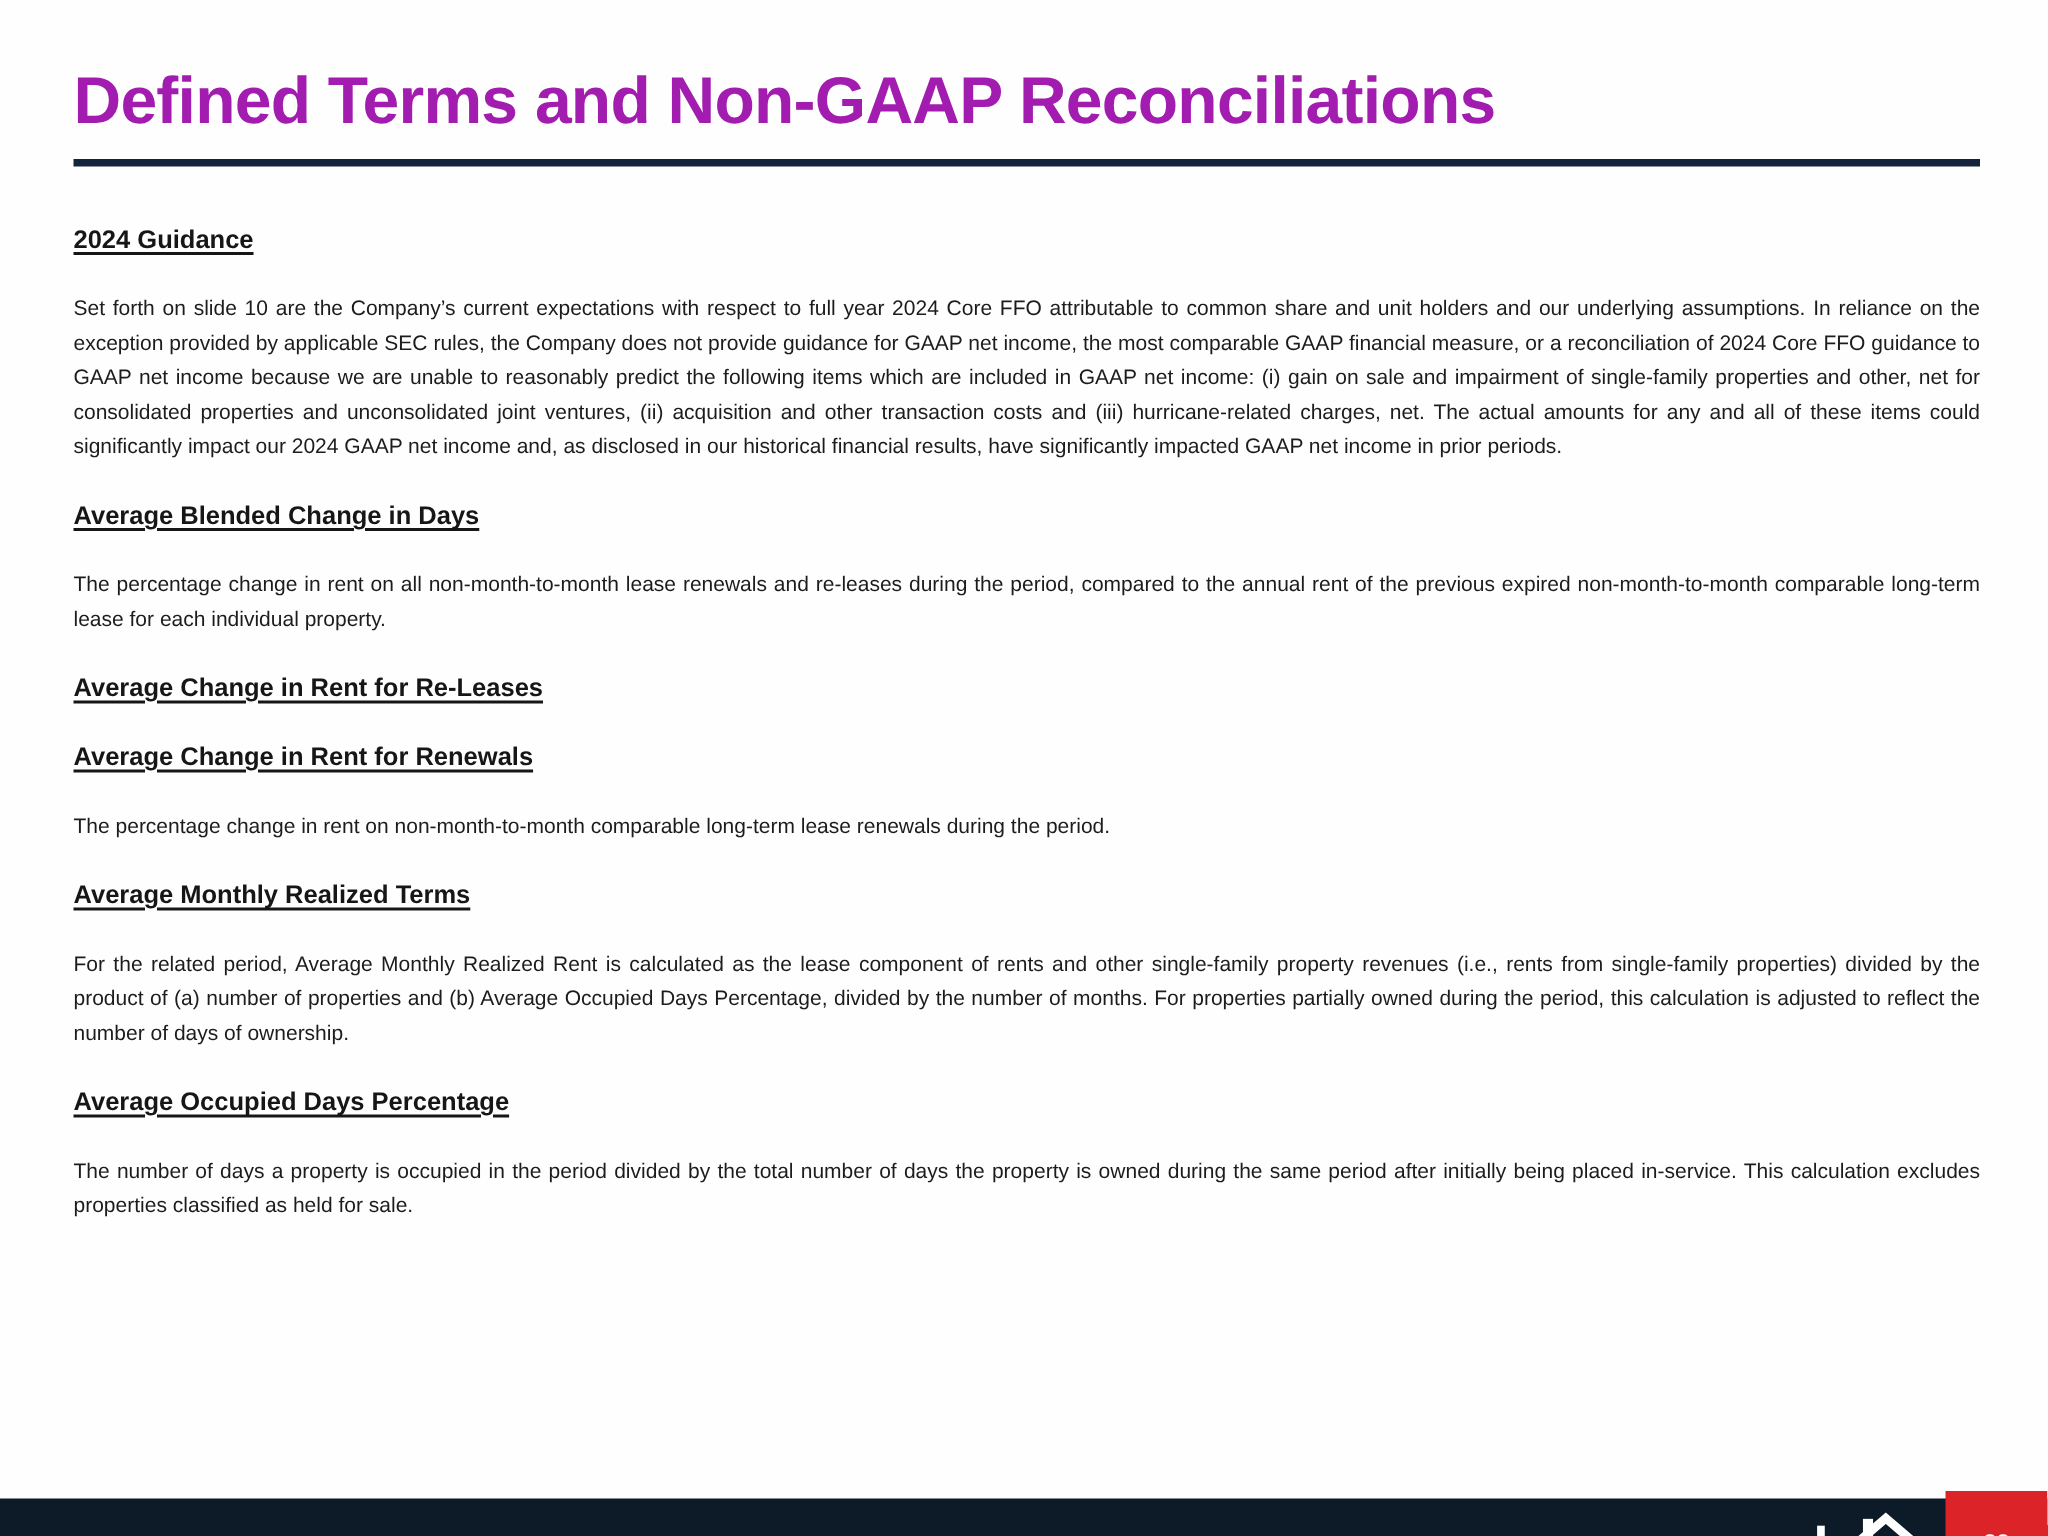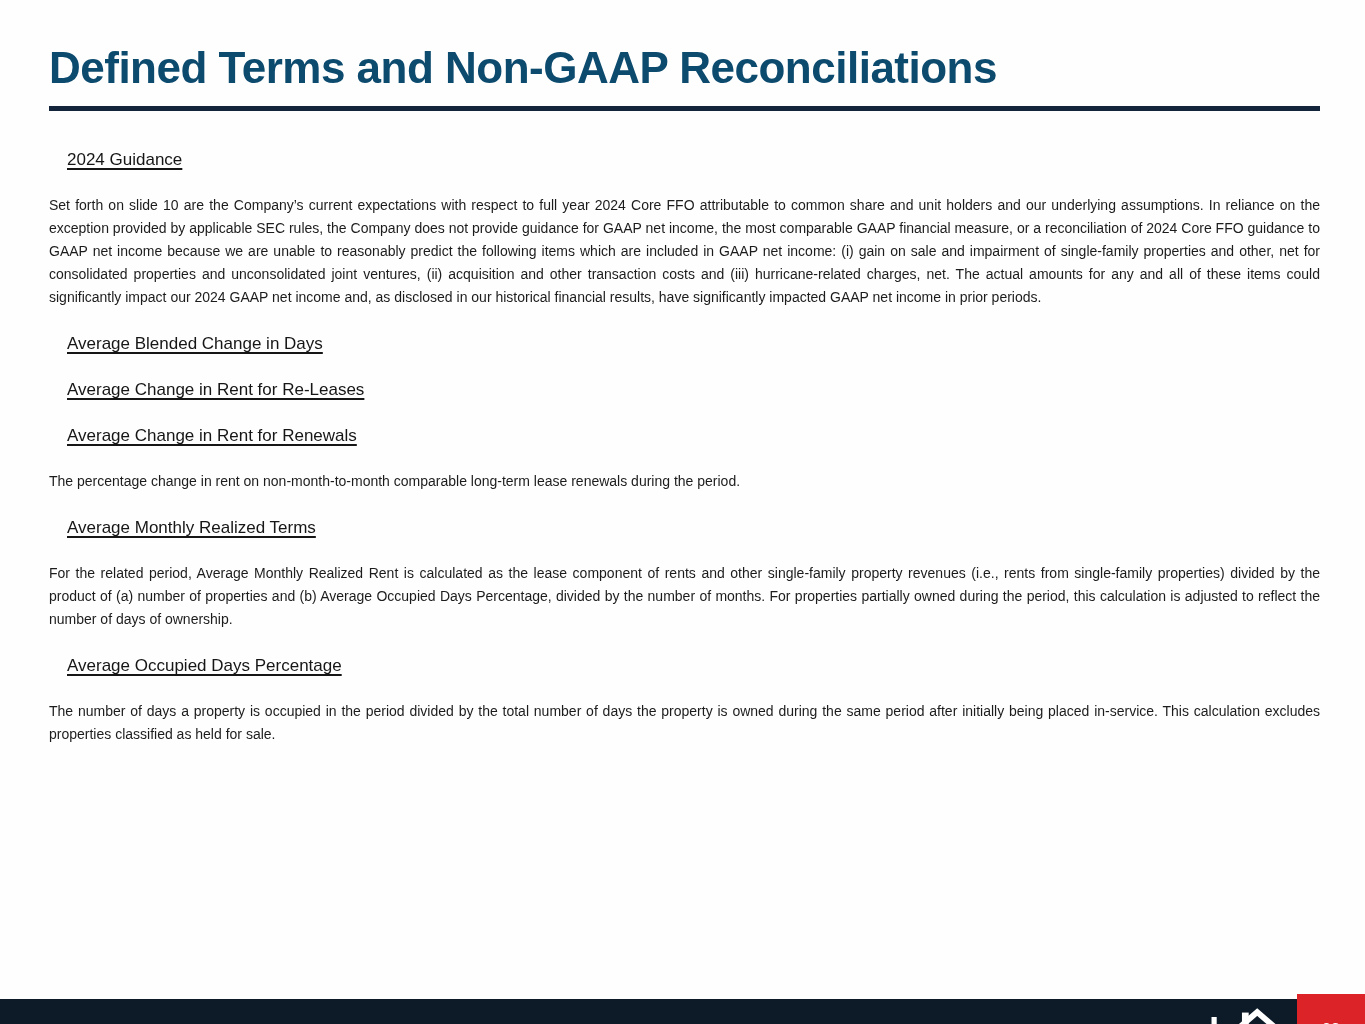--- a/index.html
+++ b/index.html
@@ -19,38 +19,38 @@
   }
   .content {
     padding: 0 45px 0 49px;
   }
   .page-title {
     margin-top: 42px;
     font-size: 44px;
     line-height: 1.16;
     font-weight: 800;
     letter-spacing: -0.5px;
-    color: #0c4a6e;
+    color: #a21caf;
   }
   .title-rule {
     height: 5px;
     background: #14253b;
     margin-top: 13px;
     margin-bottom: 37px;
     border: none;
   }
   .def-heading {
     font-size: 17px;
     line-height: 23px;
-    font-weight: 400;
+    font-weight: 700;
     color: #161616;
     text-decoration: underline;
     text-underline-offset: 3px;
     text-decoration-thickness: 1.5px;
-    margin: 0 0 23px 18px;
+    margin: 0 0 23px 0;
   }
   .def-body {
     font-size: 14px;
     line-height: 23px;
     text-align: justify;
     color: #1c1c1c;
     margin: 0 0 23px 0;
   }
   .footer-bar {
     position: absolute;
@@ -108,20 +108,21 @@
     <h1 class="page-title">Defined Terms and Non-GAAP Reconciliations</h1>
     <div class="title-rule"></div>
 
     <section>
       <h2 class="def-heading">2024 Guidance</h2>
       <p class="def-body">Set forth on slide 10 are the Company’s current expectations with respect to full year 2024 Core FFO attributable to common share and unit holders and our underlying assumptions. In reliance on the exception provided by applicable SEC rules, the Company does not provide guidance for GAAP net income, the most comparable GAAP financial measure, or a reconciliation of 2024 Core FFO guidance to GAAP net income because we are unable to reasonably predict the following items which are included in GAAP net income: (i) gain on sale and impairment of single-family properties and other, net for consolidated properties and unconsolidated joint ventures, (ii) acquisition and other transaction costs and (iii) hurricane-related charges, net. The actual amounts for any and all of these items could significantly impact our 2024 GAAP net income and, as disclosed in our historical financial results, have significantly impacted GAAP net income in prior periods.</p>
     </section>
 
     <section>
       <h2 class="def-heading">Average Blended Change in Days</h2>
+      <p class="def-body">The percentage change in rent on all non-month-to-month lease renewals and re-leases during the period, compared to the annual rent of the previous expired non-month-to-month comparable long-term lease for each individual property.</p>
     </section>
 
     <section>
       <h2 class="def-heading">Average Change in Rent for Re-Leases</h2>
     </section>
 
     <section>
       <h2 class="def-heading">Average Change in Rent for Renewals</h2>
       <p class="def-body">The percentage change in rent on non-month-to-month comparable long-term lease renewals during the period.</p>
     </section>

